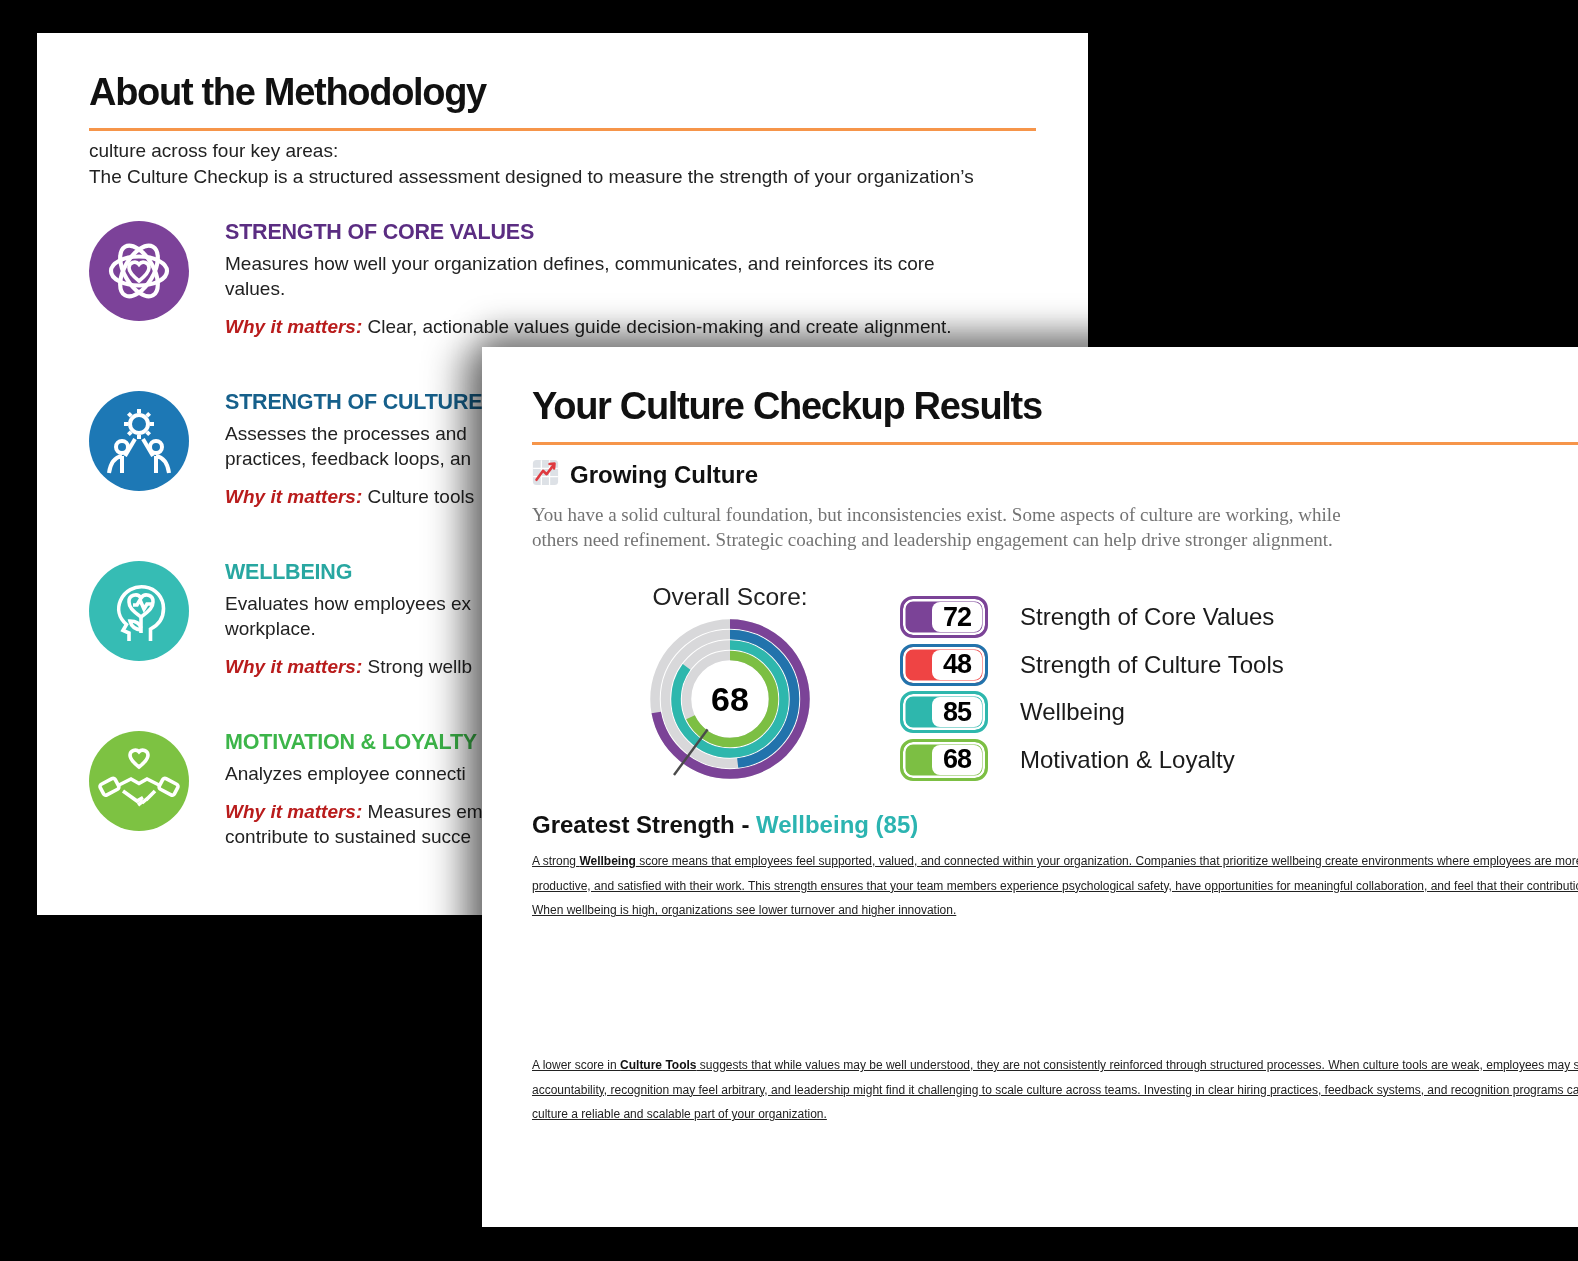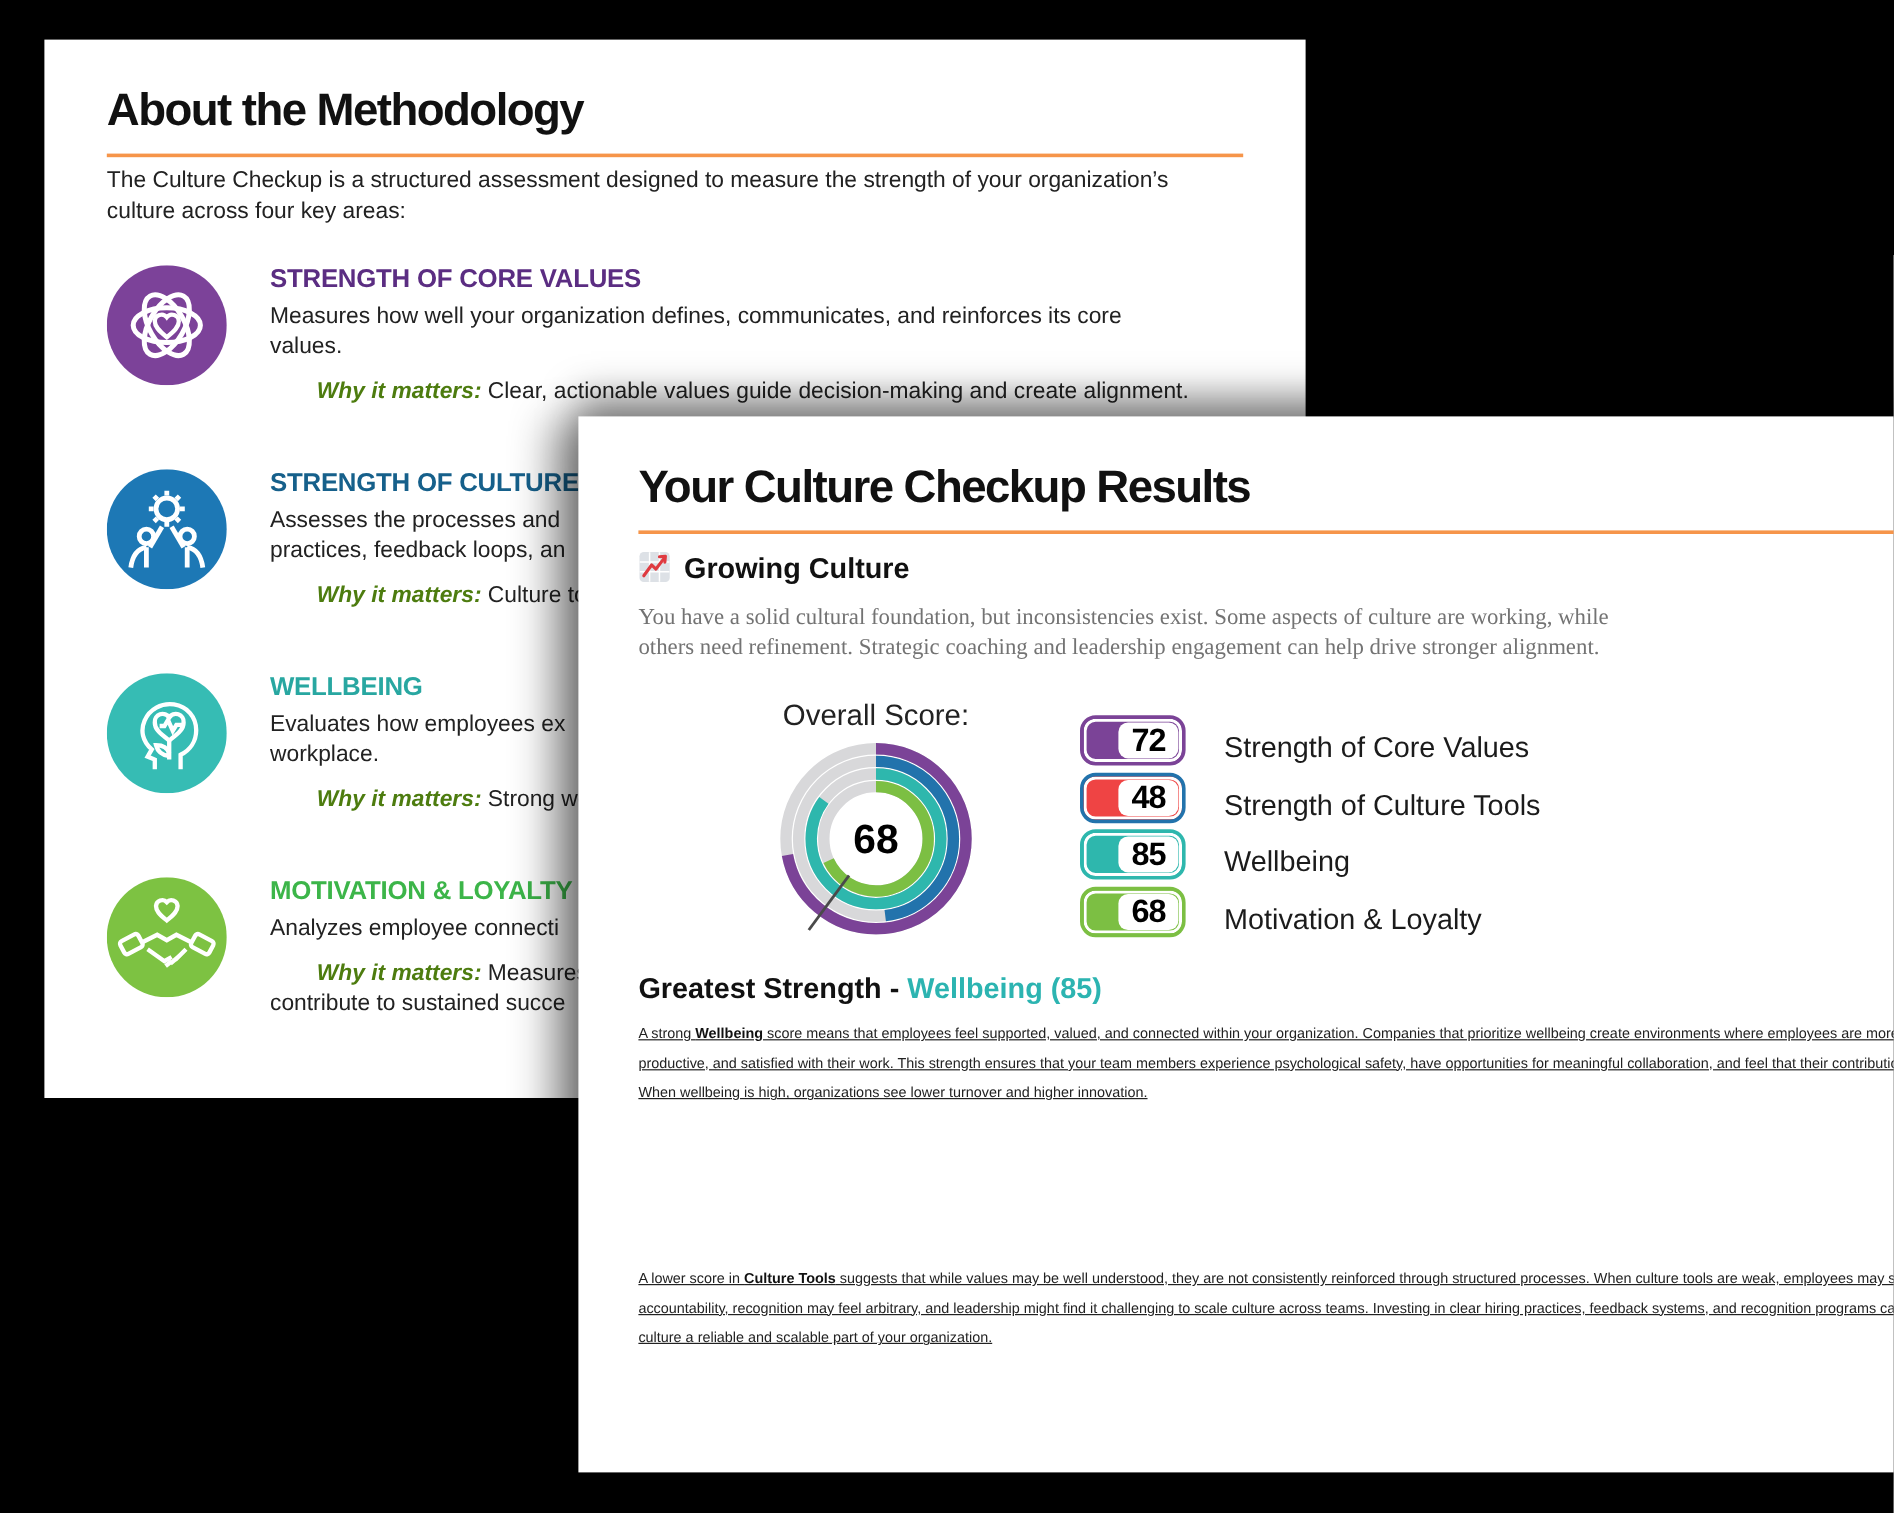--- a/index.html
+++ b/index.html
@@ -20,36 +20,36 @@
 
   
   .bp-head{position:absolute;left:52px;right:52px;top:38px;}
   .bp-intro{position:absolute;left:52px;right:52px;top:105px;font-size:19px;line-height:26px;color:#222;}
   .section{position:absolute;left:52px;right:30px;display:flex;gap:36px;}
   .section .icon-wrap{width:100px;height:100px;flex:0 0 100px;margin-top:2px;}
   .section .sec-text{flex:1;min-width:0;}
   .sec-title{font-size:21.5px;font-weight:bold;line-height:26px;letter-spacing:-0.2px;margin-bottom:6px;}
   .sec-body .line{font-size:19px;line-height:25px;white-space:nowrap;color:#222;}
   .sec-why{margin-top:13px;font-size:19px;line-height:25px;color:#222;}
-  .sec-why .why-label{font-weight:bold;font-style:italic;color:#4d7c0f;margin-left:39px;}
+  .sec-why .why-label{font-weight:bold;font-style:italic;color:#b91c1c;}
   .sec-why .first-line{white-space:nowrap;}
 
   
   .fp-head{position:absolute;left:50px;right:55px;top:38px;}
   .tier-row{position:absolute;left:50px;top:112px;display:flex;align-items:center;gap:11px;}
   .tier-label{font-size:24px;font-weight:bold;color:#111;}
   .tier-desc{position:absolute;left:50px;right:50px;top:155px;font-size:19px;line-height:25px;color:#737373;font-family:Liberation Serif, serif;}
   .tier-desc .line{white-space:nowrap;}
 
   .overall-label{position:absolute;left:158px;top:236px;width:180px;text-align:center;
     font-size:24.5px;color:#222;}
   #donut-wrap{position:absolute;left:168px;top:272px;width:160px;height:160px;}
 
   #score-badges{position:absolute;left:418px;top:249px;}
-  .score-row{display:flex;align-items:flex-end;height:42px;margin-bottom:5.5px;}
+  .score-row{display:flex;align-items:center;height:42px;margin-bottom:5.5px;}
   .badge{position:relative;width:88px;height:42px;border-radius:13px;border:3px solid;
     box-sizing:border-box;box-shadow:inset 0 0 0 2.5px #fff;}
   .badge-num{position:absolute;right:3px;top:3px;bottom:3px;width:50px;background:#fff;
     border-radius:8px;display:flex;align-items:center;justify-content:center;
     font-size:27px;font-weight:bold;letter-spacing:-1px;color:#000;}
   .score-label{margin-left:32px;font-size:24px;color:#1b1b1b;white-space:nowrap;}
 
   .sub-heading{position:absolute;left:50px;right:50px;font-size:24px;font-weight:bold;color:#111;}
   #strength-heading{top:464px;}
   #improvement-heading{top:666px;}
@@ -60,22 +60,22 @@
 </style>
 </head>
 <body>
 
 <div class="page" id="back-page">
   <div class="bp-head">
     <h1>About the Methodology</h1>
     <div class="rule" style="background: rgb(246, 149, 74);"></div>
   </div>
   <div class="bp-intro">
+      <div class="line">culture across four key areas:</div>
       <div class="line">The Culture Checkup is a structured assessment designed to measure the strength of your organization’s</div>
-      <div class="line">culture across four key areas:</div>
     </div>
 
   <div class="section" style="top:186px">
     <div class="icon-wrap">
       <svg viewBox="0 0 100 100" width="100" height="100">
         <circle cx="50" cy="50" r="50" fill="#7C4299"></circle>
         <g stroke="#fff" stroke-width="4.2" fill="none">
           <ellipse cx="50" cy="50" rx="28" ry="14.5"></ellipse>
           <ellipse cx="50" cy="50" rx="28" ry="14.5" transform="rotate(60 50 50)"></ellipse>
           <ellipse cx="50" cy="50" rx="28" ry="14.5" transform="rotate(120 50 50)"></ellipse>

